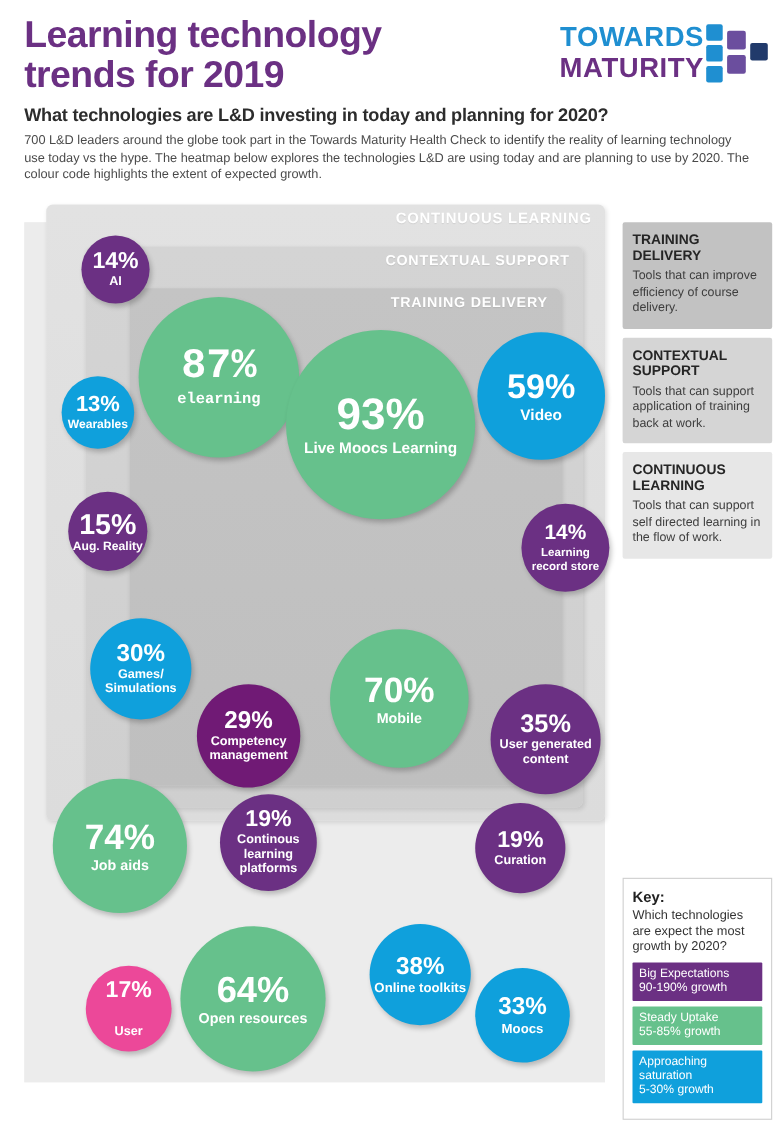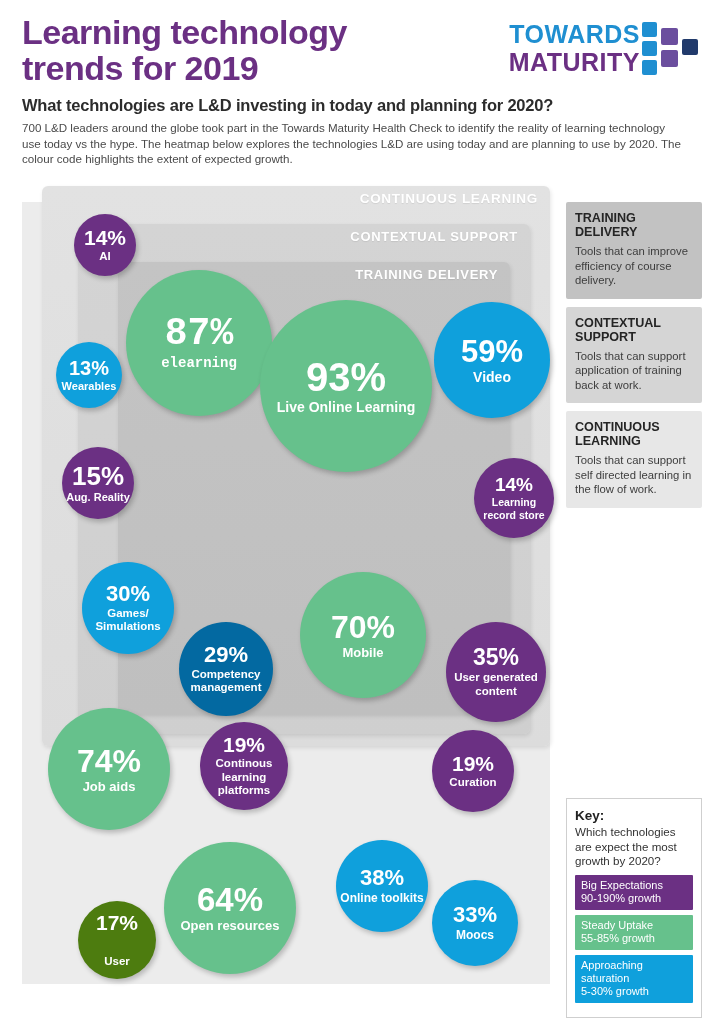--- a/index.html
+++ b/index.html
@@ -149,39 +149,39 @@
         <div class="bub" style="left: 34px; top: 140px; width: 66px; height: 66px; background: rgb(15, 160, 220);">
           <span class="pct" style="font-size: 20px;">13%</span>
           <span class="lbl" style="font-size: 11px; line-height: 13px;">Wearables</span>
         </div>
         <div class="bub" style="left: 104px; top: 68px; width: 146px; height: 146px; background: rgb(102, 193, 140); font-family: Liberation Mono, monospace;">
           <span class="pct" style="font-size: 38px;">87%</span>
           <span class="lbl" style="font-size: 14px; line-height: 16px;">elearning</span>
         </div>
         <div class="bub" style="left: 238px; top: 98px; width: 172px; height: 172px; background: rgb(102, 193, 140);">
           <span class="pct" style="font-size: 40px;">93%</span>
-          <span class="lbl" style="font-size: 14px; line-height: 16px;">Live Online Learning</span>
+          <span class="lbl" style="font-size: 14px; line-height: 16px;">Live Moocs Learning</span>
         </div>
         <div class="bub" style="left: 412px; top: 100px; width: 116px; height: 116px; background: rgb(15, 160, 220);">
           <span class="pct" style="font-size: 31px;">59%</span>
           <span class="lbl" style="font-size: 14px; line-height: 16px;">Video</span>
         </div>
         <div class="bub" style="left: 40px; top: 245px; width: 72px; height: 72px; background: rgb(107, 48, 131);">
           <span class="pct" style="font-size: 26px;">15%</span>
           <span class="lbl" style="font-size: 11px; line-height: 13px;">Aug. Reality</span>
         </div>
         <div class="bub" style="left: 452px; top: 256px; width: 80px; height: 80px; background: rgb(107, 48, 131);">
           <span class="pct" style="font-size: 19px;">14%</span>
           <span class="lbl" style="font-size: 10.5px; line-height: 12.5px;">Learning record store</span>
         </div>
         <div class="bub" style="left: 60px; top: 360px; width: 92px; height: 92px; background: rgb(15, 160, 220);">
           <span class="pct" style="font-size: 22px;">30%</span>
           <span class="lbl" style="font-size: 11.5px; line-height: 13.5px;">Games/ Simulations</span>
         </div>
-        <div class="bub" style="left: 157px; top: 420px; width: 94px; height: 94px; background: #0369a1;">
+        <div class="bub" style="left: 157px; top: 420px; width: 94px; height: 94px; background: #701a75;">
           <span class="pct" style="font-size: 22px;">29%</span>
           <span class="lbl" style="font-size: 11.5px; line-height: 13.5px;">Competency management</span>
         </div>
         <div class="bub" style="left: 278px; top: 370px; width: 126px; height: 126px; background: rgb(102, 193, 140);">
           <span class="pct" style="font-size: 32px;">70%</span>
           <span class="lbl" style="font-size: 13px; line-height: 15px;">Mobile</span>
         </div>
         <div class="bub" style="left: 424px; top: 420px; width: 100px; height: 100px; background: rgb(107, 48, 131);">
           <span class="pct" style="font-size: 23px;">35%</span>
           <span class="lbl" style="font-size: 11.5px; line-height: 13.5px;">User generated content</span>
@@ -191,21 +191,21 @@
           <span class="lbl" style="font-size: 13px; line-height: 15px;">Job aids</span>
         </div>
         <div class="bub" style="left: 178px; top: 520px; width: 88px; height: 88px; background: rgb(107, 48, 131);">
           <span class="pct" style="font-size: 21px;">19%</span>
           <span class="lbl" style="font-size: 11.5px; line-height: 13.5px;">Continous learning platforms</span>
         </div>
         <div class="bub" style="left: 410px; top: 528px; width: 82px; height: 82px; background: rgb(107, 48, 131);">
           <span class="pct" style="font-size: 21px;">19%</span>
           <span class="lbl" style="font-size: 11.5px; line-height: 13.5px;">Curation</span>
         </div>
-        <div class="bub" style="left: 56px; top: 699px; width: 78px; height: 78px; background: #4d7c0f; gap: 20px;">
+        <div class="bub" style="left: 56px; top: 676px; width: 78px; height: 78px; background: #ec4899; gap: 20px;">
           <span class="pct" style="font-size: 21px;">17%</span>
           <span class="lbl" style="font-size: 11.5px; line-height: 13.5px;">User</span>
         </div>
         <div class="bub" style="left: 142px; top: 640px; width: 132px; height: 132px; background: rgb(102, 193, 140);">
           <span class="pct" style="font-size: 33px;">64%</span>
           <span class="lbl" style="font-size: 13px; line-height: 15px;">Open resources</span>
         </div>
         <div class="bub" style="left: 314px; top: 638px; width: 92px; height: 92px; background: rgb(15, 160, 220);">
           <span class="pct" style="font-size: 22px;">38%</span>
           <span class="lbl" style="font-size: 12px; line-height: 14px;">Online toolkits</span>

